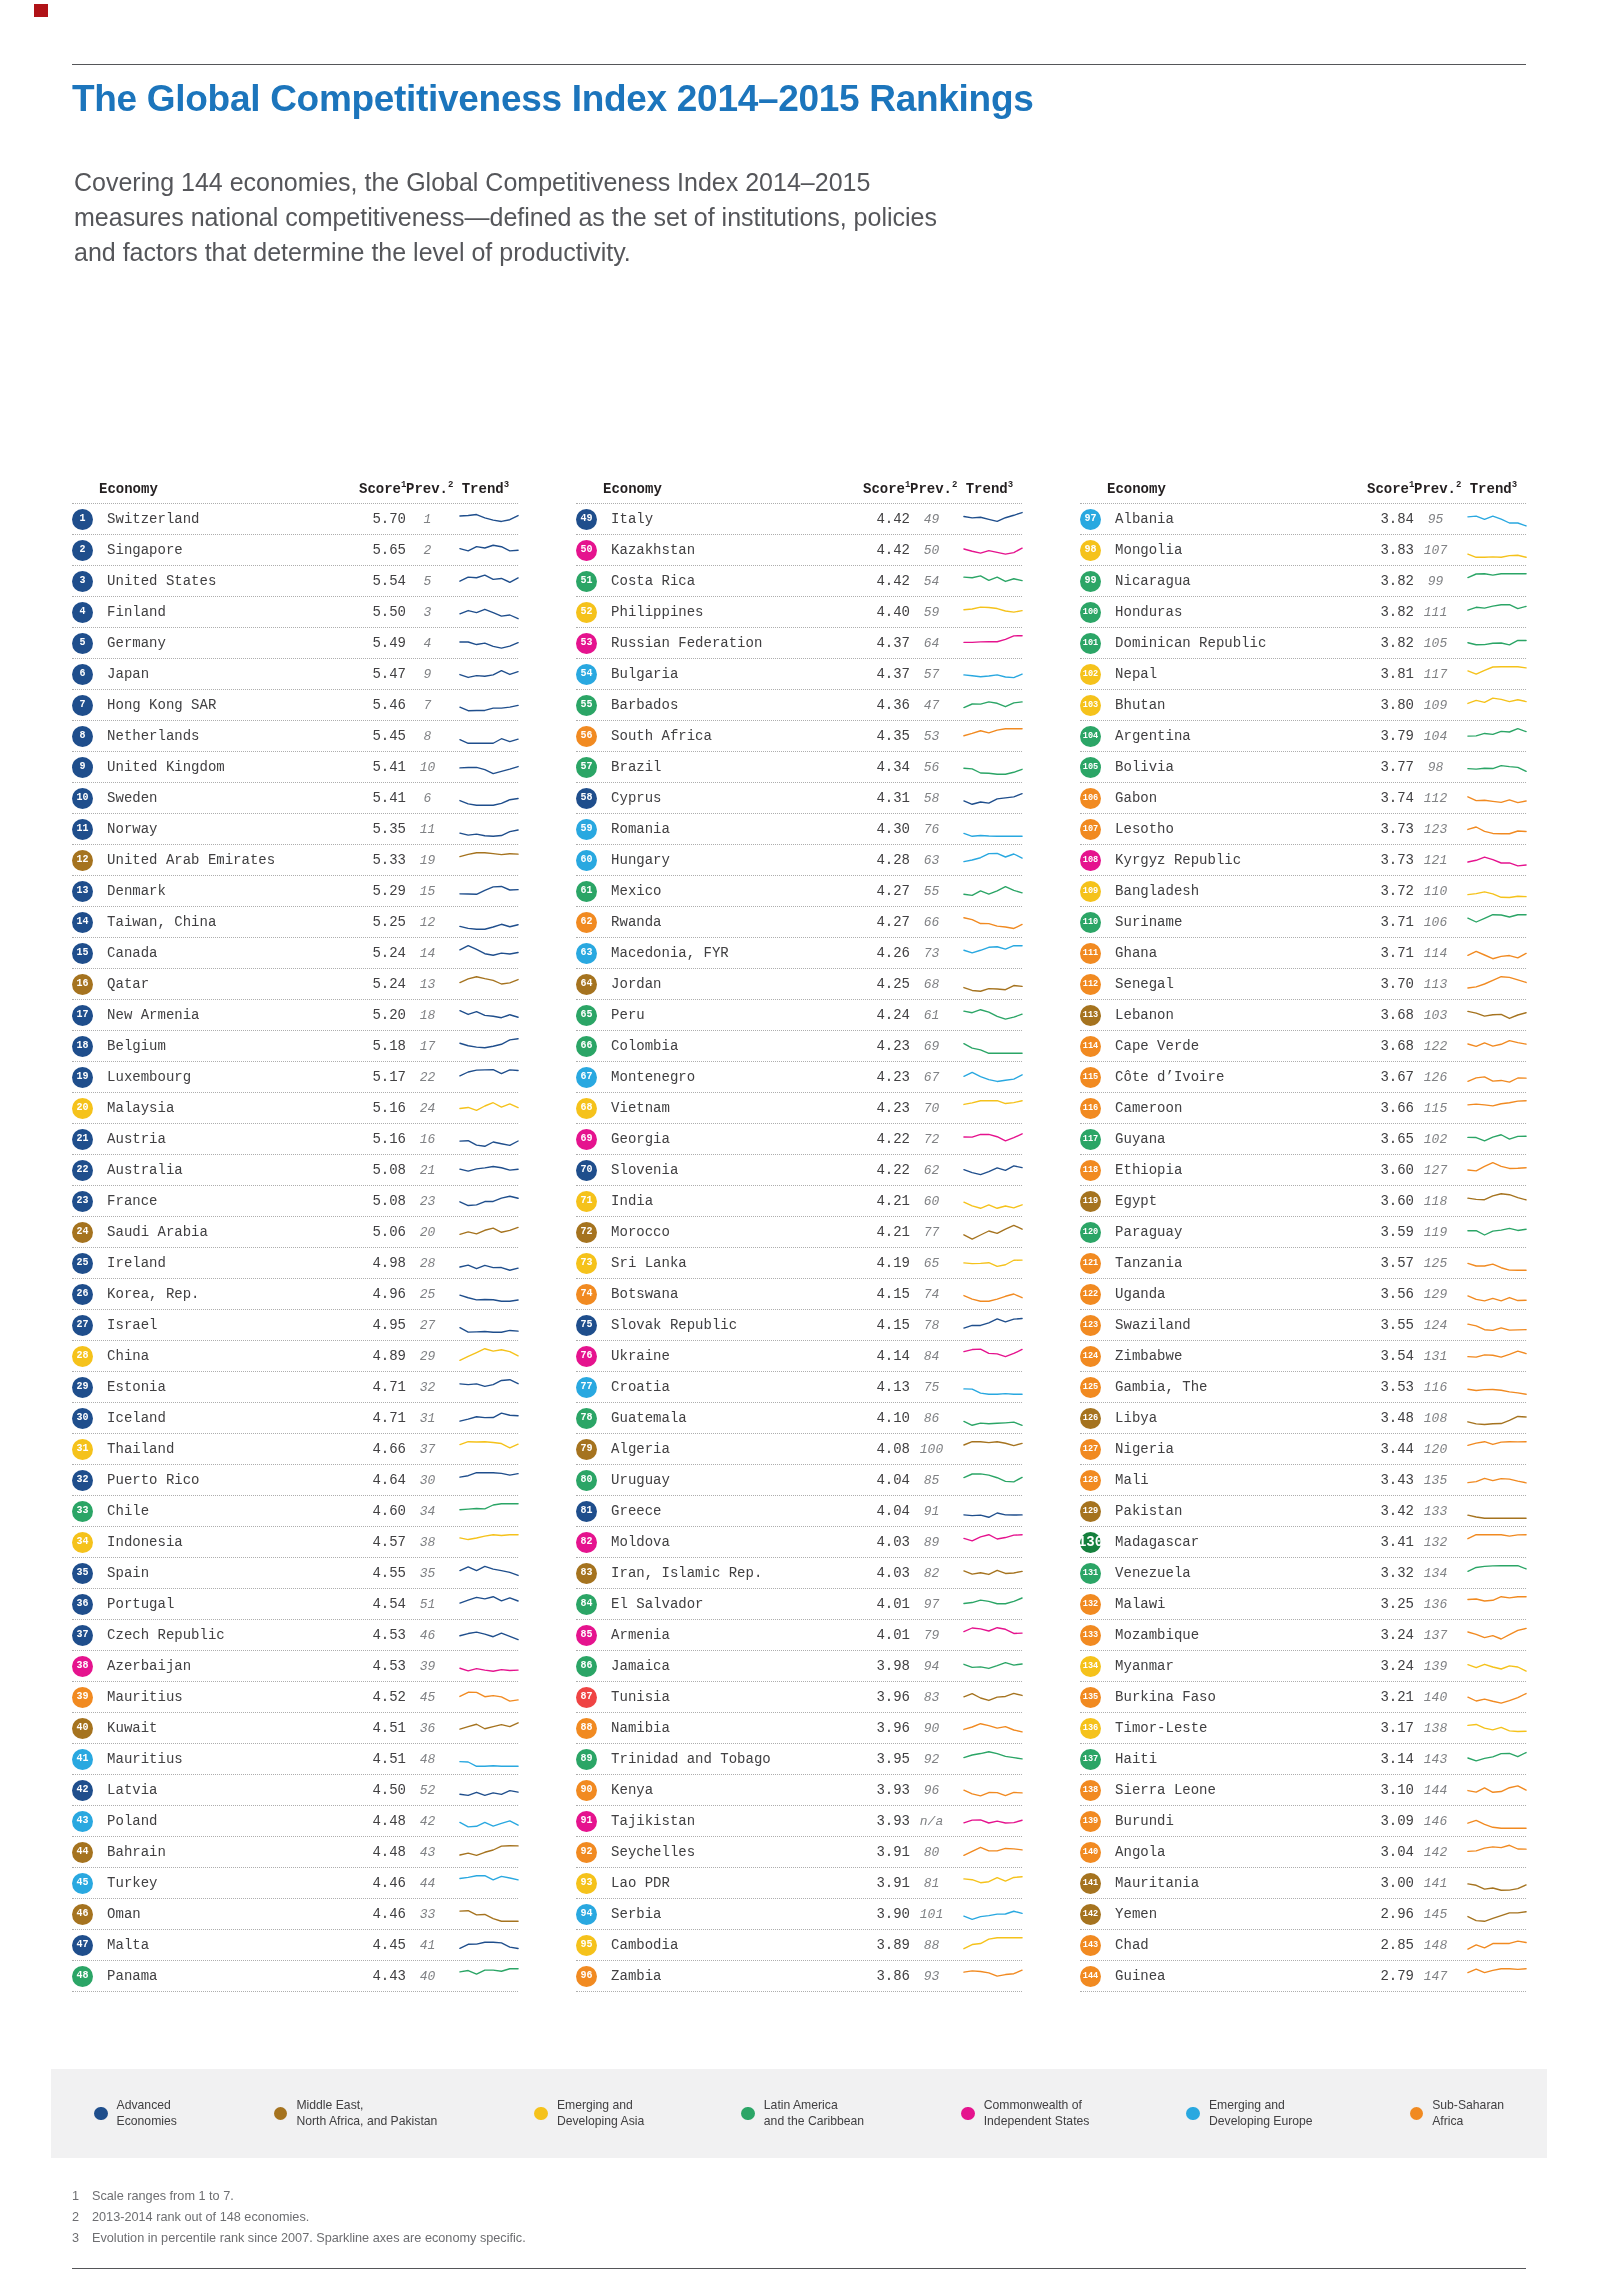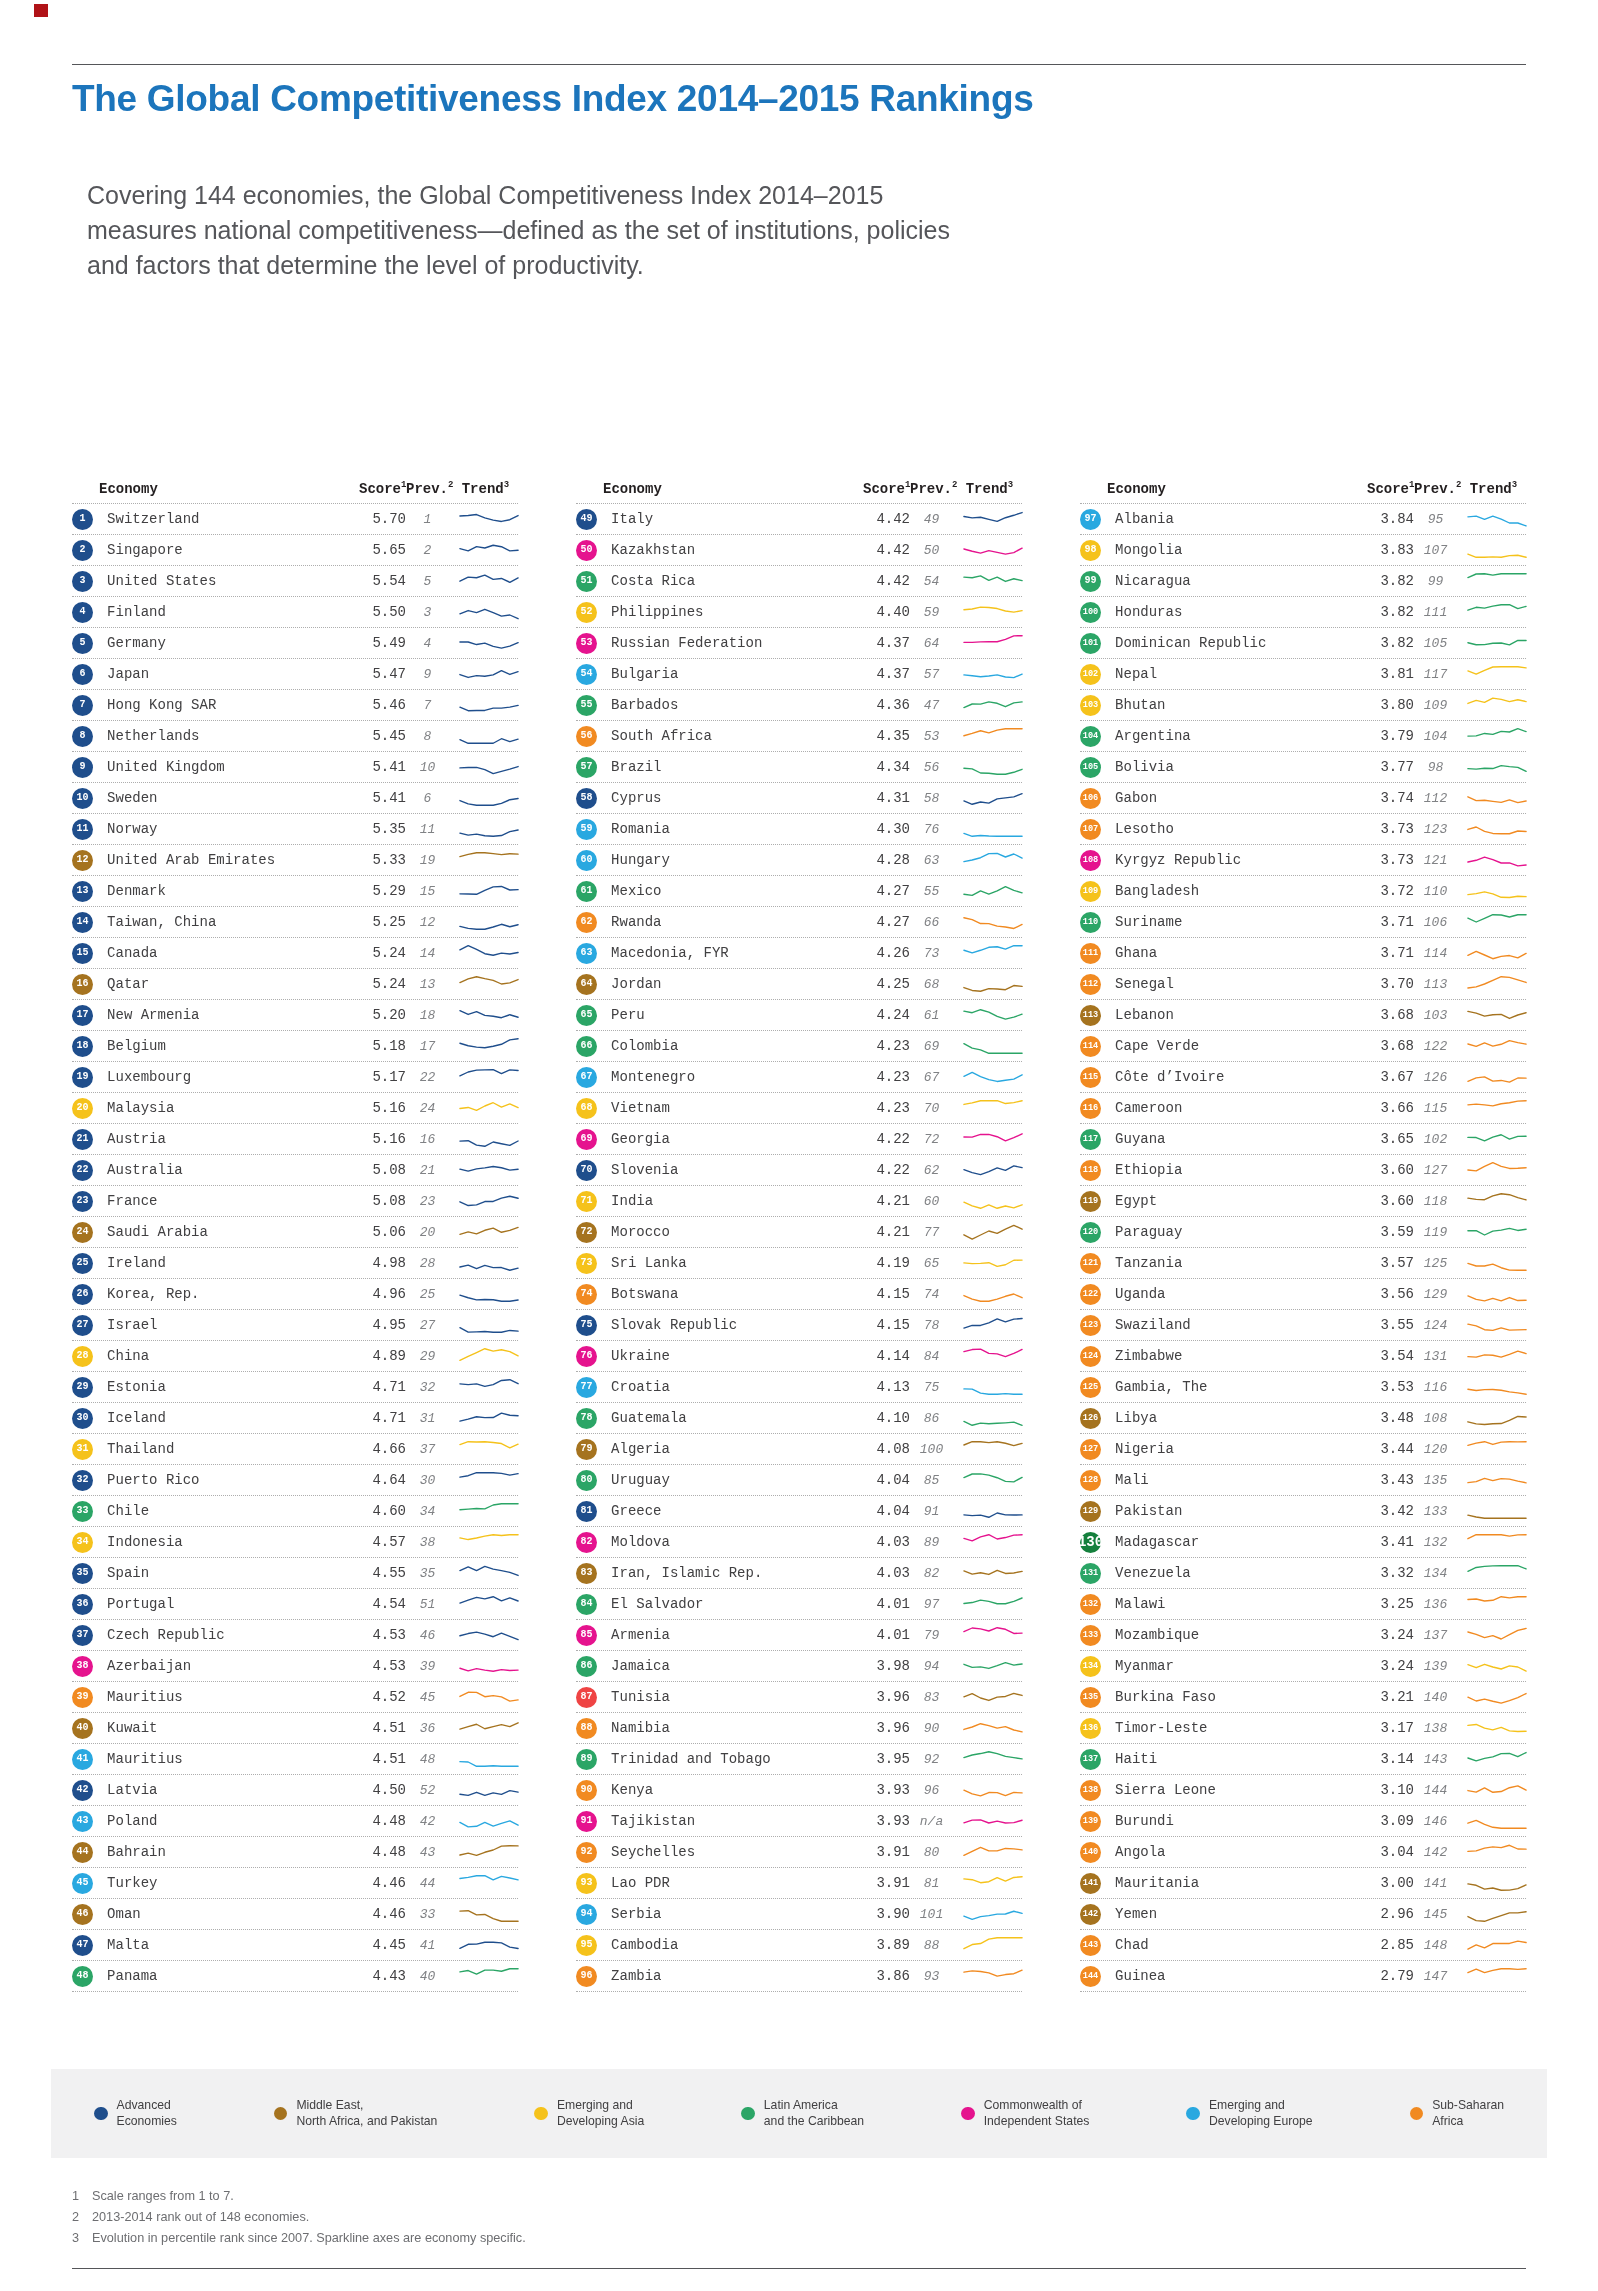--- a/index.html
+++ b/index.html
@@ -11,21 +11,21 @@
   }
   .corner-mark { position:absolute; left:34px; top:3.6px; width:13.6px; height:13.6px; background:#b01217; }
   .top-rule { position:absolute; left:72px; right:72px; top:64px; border-top:1.8px solid #555659; }
   .bottom-rule { position:absolute; left:72px; right:72px; top:2268px; border-top:1.8px solid #555659; }
 
   .title {
     position:absolute; left:72px; top:78px; margin:0;
     font-size:37px; font-weight:700; letter-spacing:-0.3px; color:#1c75bc;
   }
   .intro {
-    position:absolute; left:72px; top:163px; margin:15px; width:891px;
+    position:absolute; left:72px; top:163px; margin:2px; width:891px;
     font-size:25px; line-height:35px; color:#55565a; font-weight:400;
   }
 
   .tables {
     position:absolute; left:72px; right:72px; top:471px;
     display:grid; grid-template-columns:repeat(3,1fr); column-gap:58px;
   }
   .col { min-width:0;font-family:Liberation Mono, monospace; }
 
   .thead, .row {

